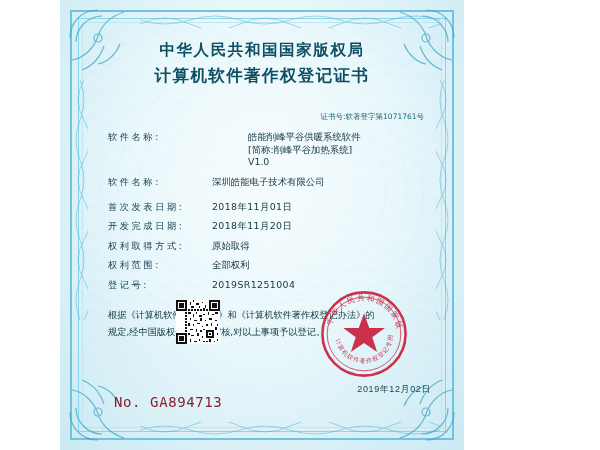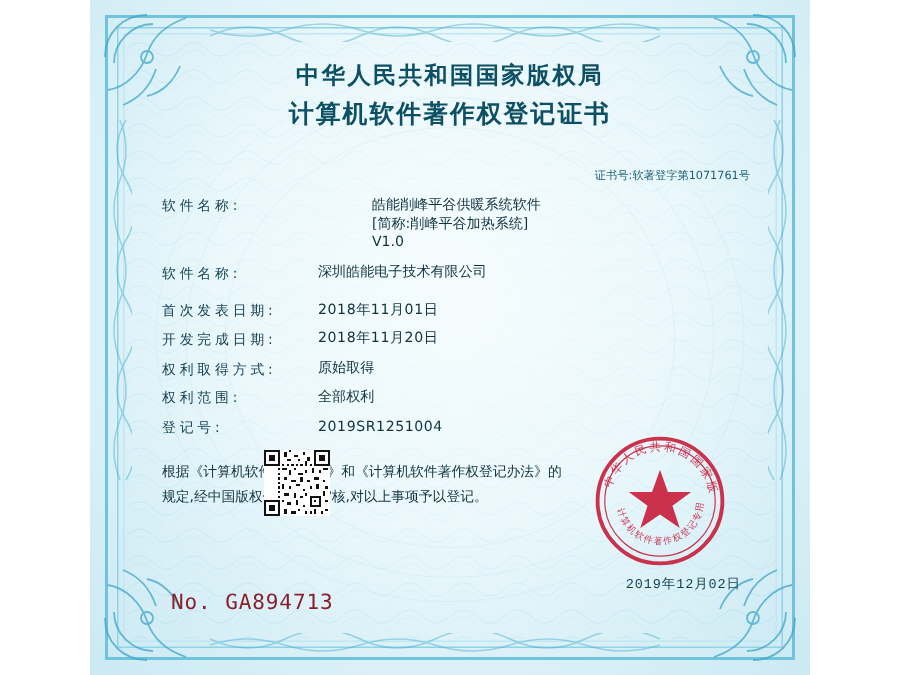--- a/index.html
+++ b/index.html
@@ -2,21 +2,21 @@
 <html><head>
 <meta charset="utf-8">
 <style>
   html,body{margin:0;padding:0;}
   body{
     width:600px;height:450px;overflow:hidden;
     background:#ffffff;
     font-family:"Liberation Sans", sans-serif;
   }
   #cert{
-    position:absolute;left:60px;top:0px;width:480px;height:450px;
+    position:absolute;left:60px;top:0px;width:404px;height:450px;
     background:
       radial-gradient(ellipse at 50% 40%, #f2fbfd 0%, #e8f7fb 45%, #d9f0f7 72%, #cbe9f3 100%);
     box-sizing:border-box;
   }
   
   .border-outer{
     position:absolute;left:10px;top:10px;right:10px;bottom:10px;
     border:2px solid #6fc3dd;
   }
   .border-inner{
@@ -83,23 +83,23 @@
   .para .ind{display:block;text-indent:0;}
 
   
   .qr{position:absolute;left:116px;top:300px;width:44px;height:44px;}
 
   
   .seal{
     position:absolute;right:52px;top:286px;width:96px;height:96px;
   }
   .seal-date{
-    position:absolute;right:46px;top:383px;font-size:9px;color:#123f4f;
+    position:absolute;right:33px;top:383px;font-size:9px;color:#123f4f;
     letter-spacing:.6px;
-    font-family:Liberation Mono, monospace;
+    font-family:Liberation Sans, sans-serif;
   }
   .docno{
     position:absolute;left:54px;bottom:40px;font-size:14px;color:#8b1f2b;
     letter-spacing:.6px;
     font-family:"DejaVu Sans Mono","Liberation Mono",monospace;
   }
   .sealtext{font-family:"DejaVu Sans","Liberation Sans",sans-serif;}
 </style>
 </head>
 <body>

